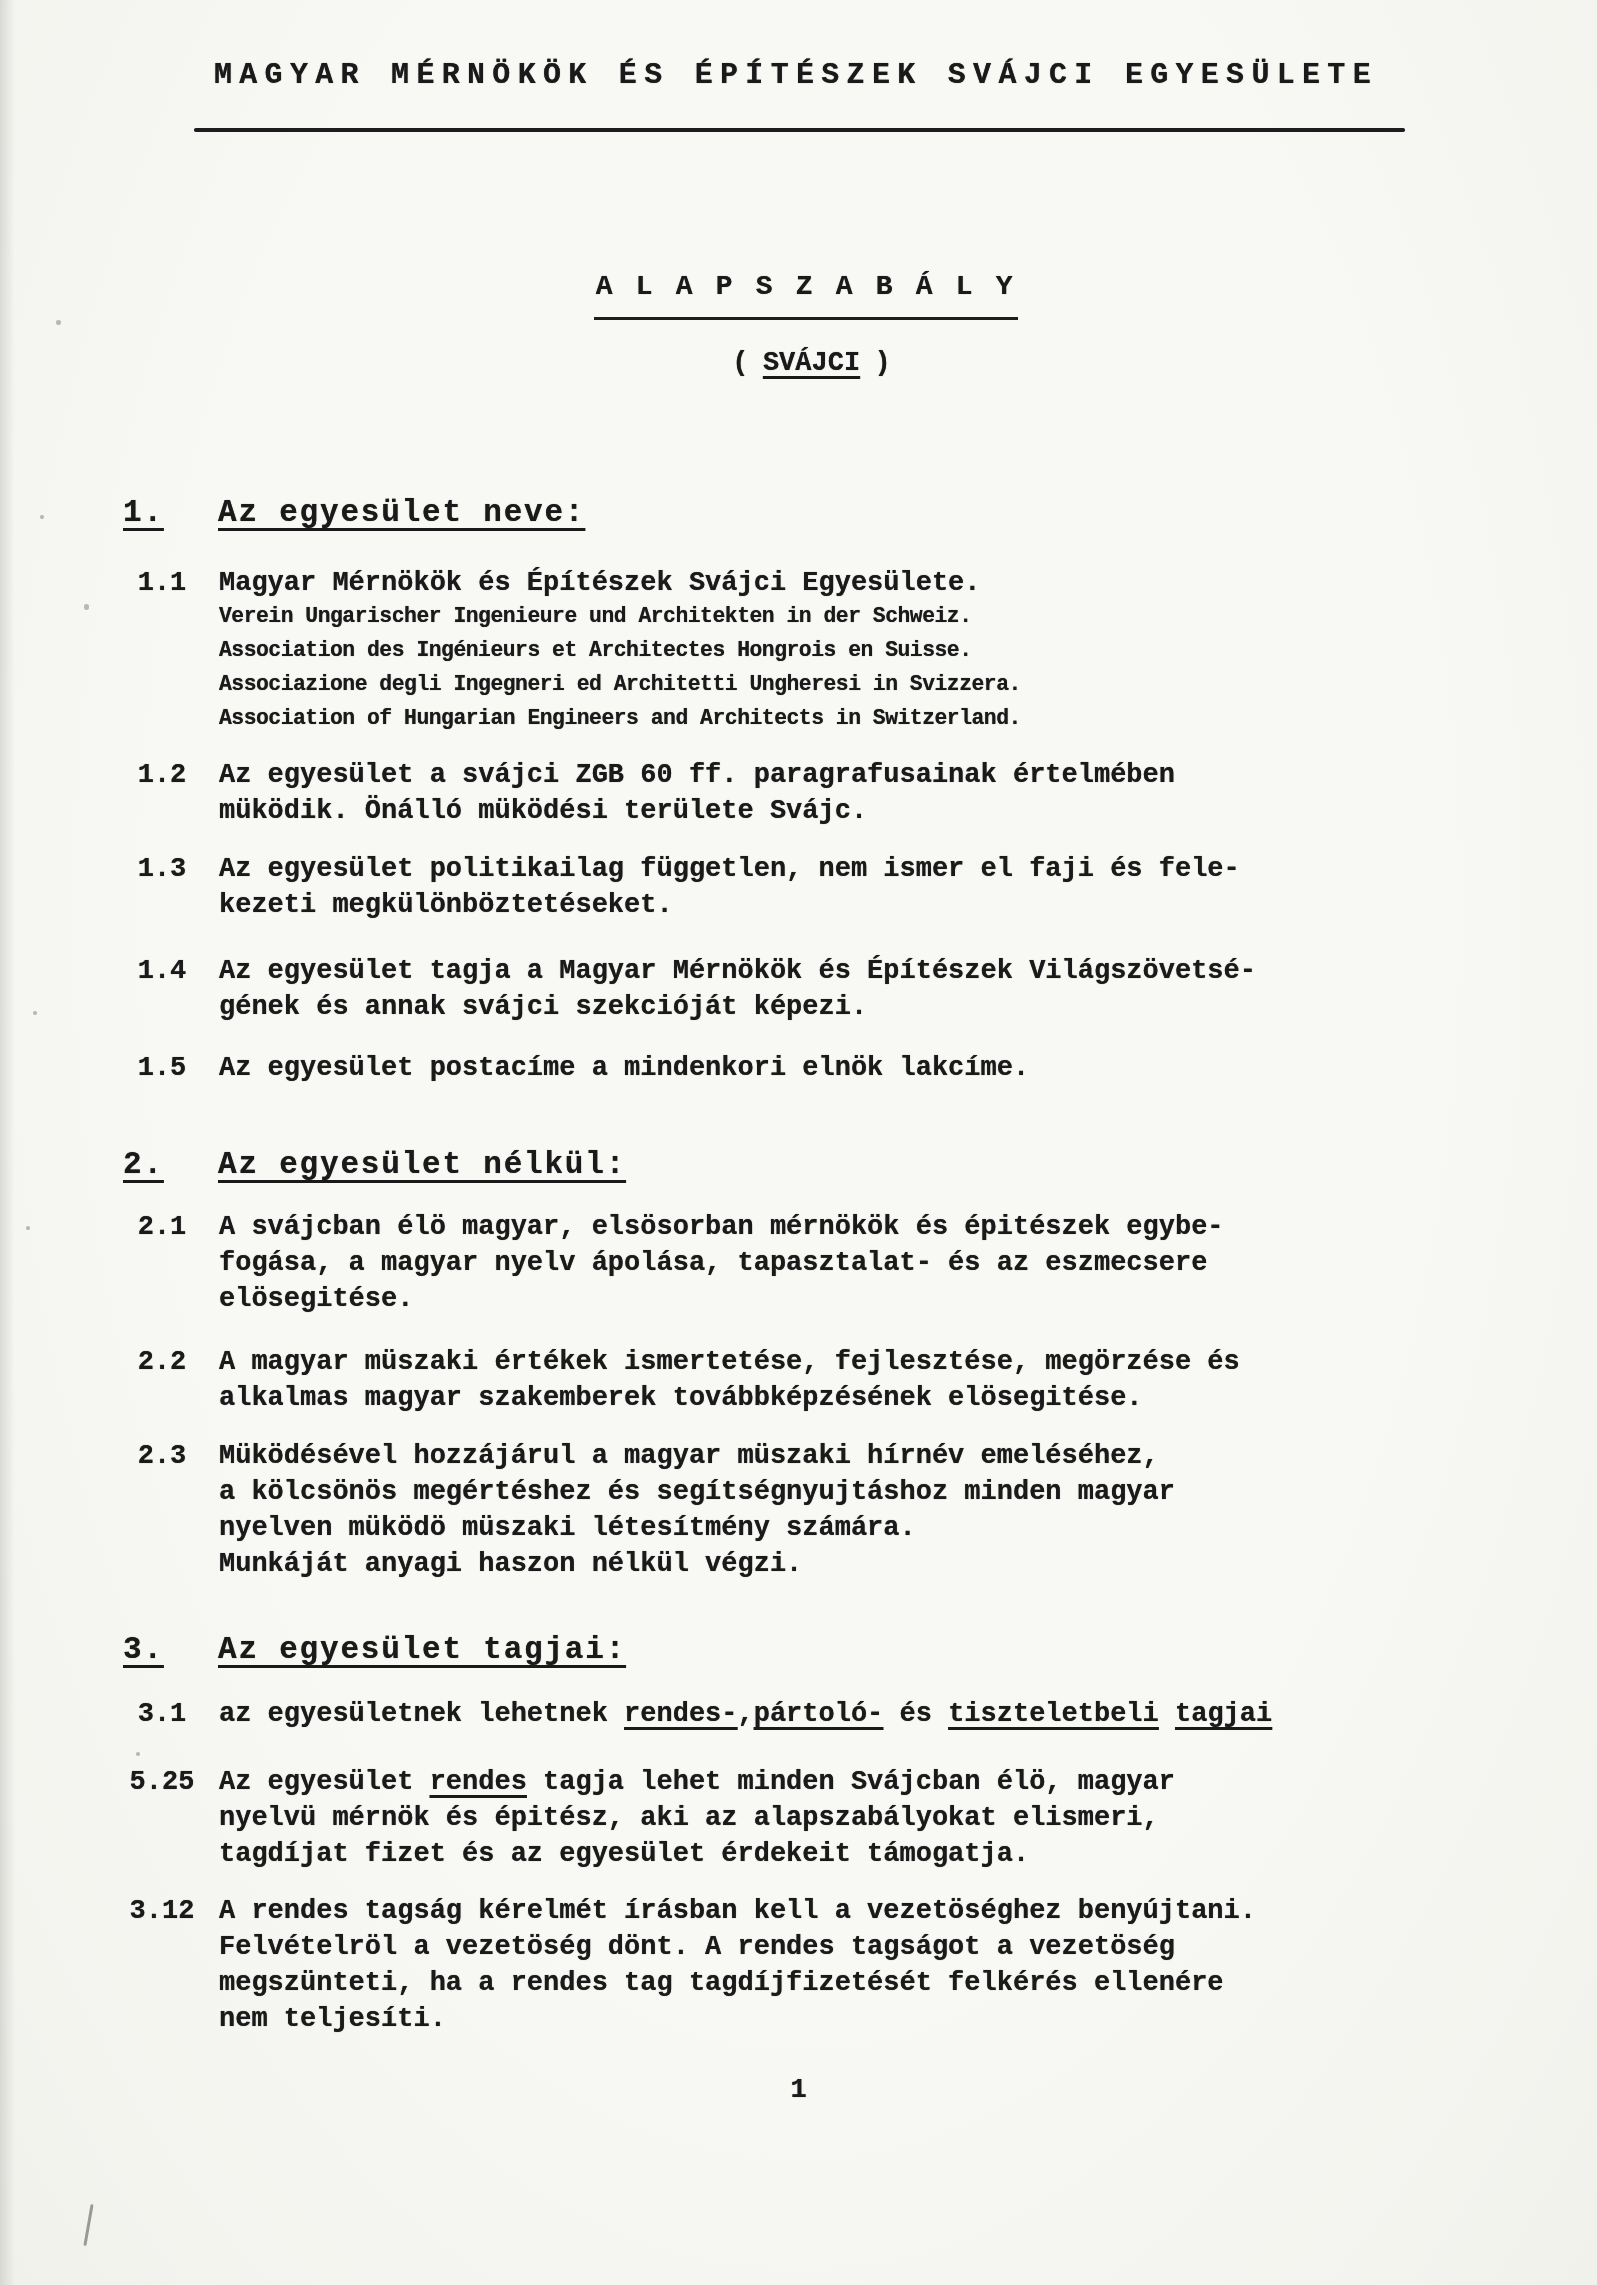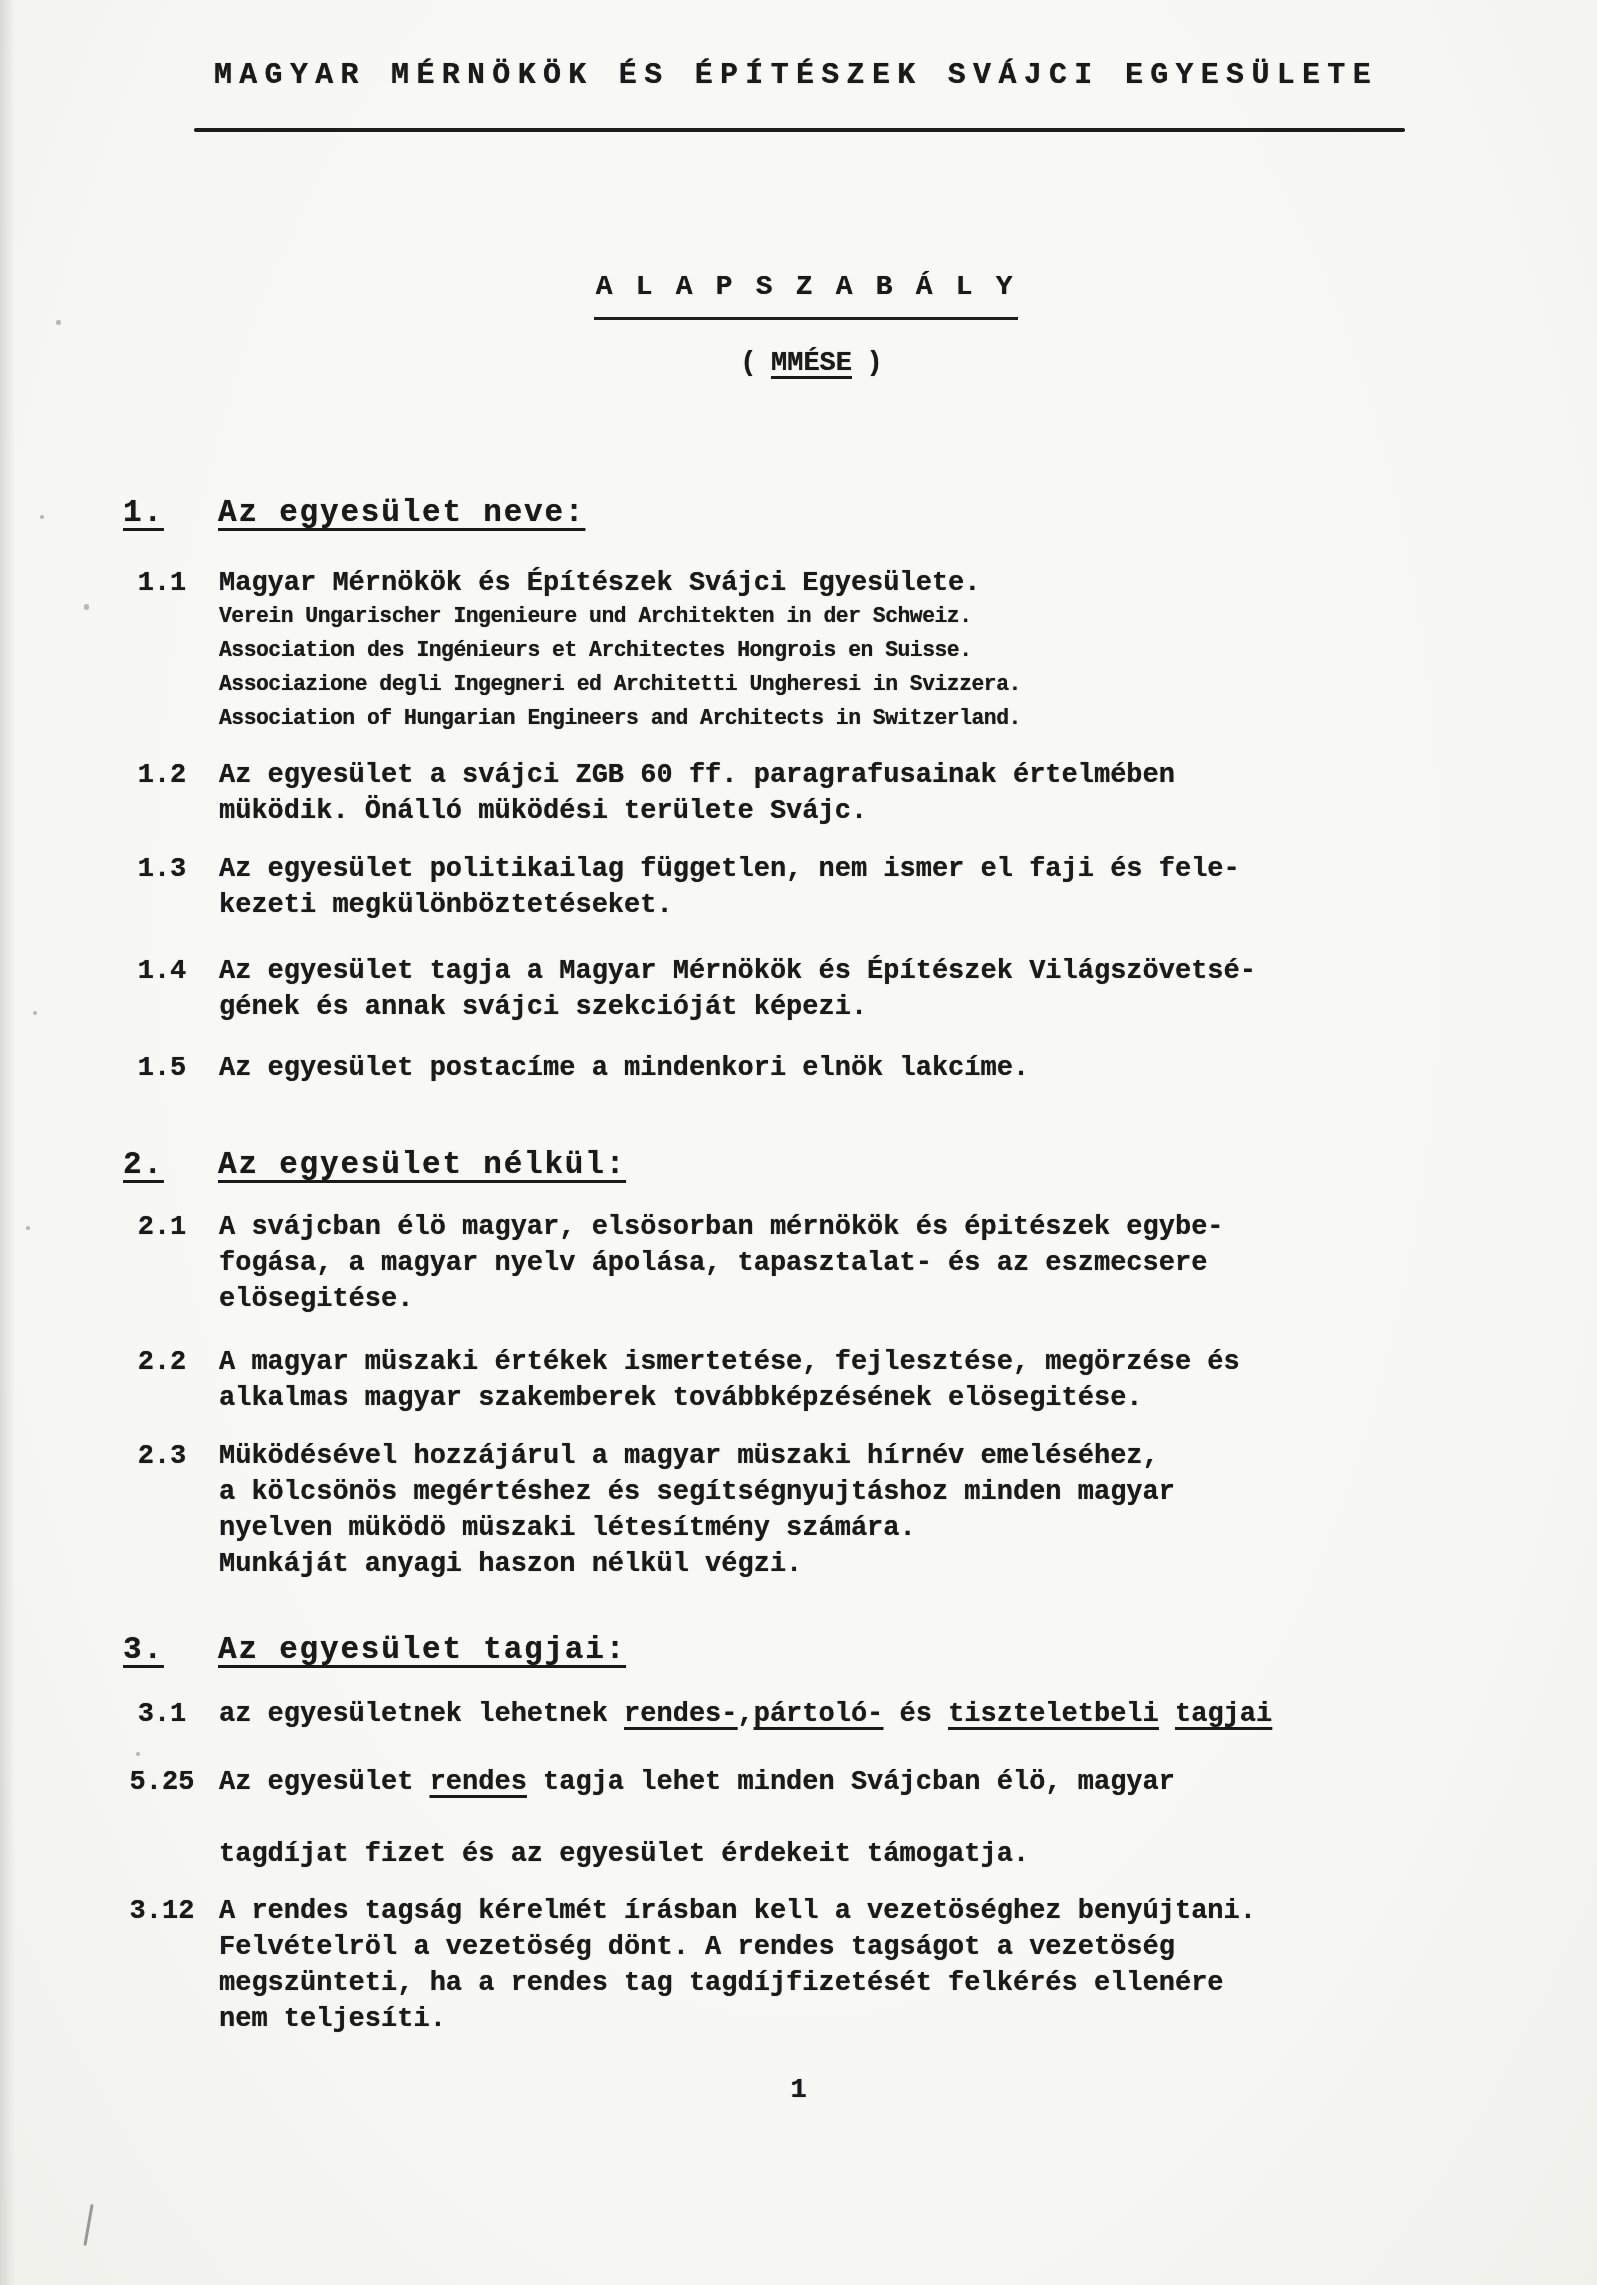--- a/index.html
+++ b/index.html
@@ -83,21 +83,21 @@
 
 <div class="page">
 
   <div class="edge-smudge"></div>
 
   <div class="header-text">MAGYAR MÉRNÖKÖK ÉS ÉPÍTÉSZEK SVÁJCI EGYESÜLETE</div>
   <div class="header-rule"></div>
 
   <div class="doc-title">A L A P S Z A B Á L Y</div>
   <div class="doc-subtitle">
-    <span>(</span><span class="sub-name">MMÉSE</span><span>)</span>
+    <span>(</span><span class="sub-name">SVÁJCI</span><span>)</span>
   </div>
 
   <div class="sec" style="top:495px">
     <span class="snum">1.</span>
     <span class="htext">Az egyesület neve:</span>
   </div>
 
   <div class="item" style="top:565px">
     <span class="inum">1.1</span>
     <div class="ibody">
@@ -151,21 +151,21 @@
     <span class="htext">Az egyesület tagjai:</span>
   </div>
 
   <div class="item" style="top:1696px">
     <span class="inum">3.1</span>
     <div class="ibody"><span>az egyesületnek lehetnek </span><span class="useg">rendes-</span><span>,</span><span class="useg">pártoló-</span><span> és </span><span class="useg">tiszteletbeli</span><span> </span><span class="useg">tagjai</span></div>
   </div>
 
   <div class="item" style="top:1764px">
     <span class="inum">5.25</span>
-    <div class="ibody"><span>Az egyesület </span><span class="useg">rendes</span><span> tagja lehet minden Svájcban élö, magyar</span><br><br><span>tagdíjat fizet és az egyesület érdekeit támogatja.</span></div>
+    <div class="ibody"><span>Az egyesület </span><span class="useg">rendes</span><span> tagja lehet minden Svájcban élö, magyar</span><br><span>nyelvü mérnök és épitész, aki az alapszabályokat elismeri,</span><br><span>tagdíjat fizet és az egyesület érdekeit támogatja.</span></div>
   </div>
 
   <div class="item" style="top:1893px">
     <span class="inum">3.12</span>
     <div class="ibody">A rendes tagság kérelmét írásban kell a vezetöséghez benyújtani.<br>Felvételröl a vezetöség dönt. A rendes tagságot a vezetöség<br>megszünteti, ha a rendes tag tagdíjfizetését felkérés ellenére<br>nem teljesíti.</div>
   </div>
 
   <div class="page-number">1</div>
 
   <div class="speck" style="left:56px; top:320px; width:4.5px; height:4.5px;"></div>

